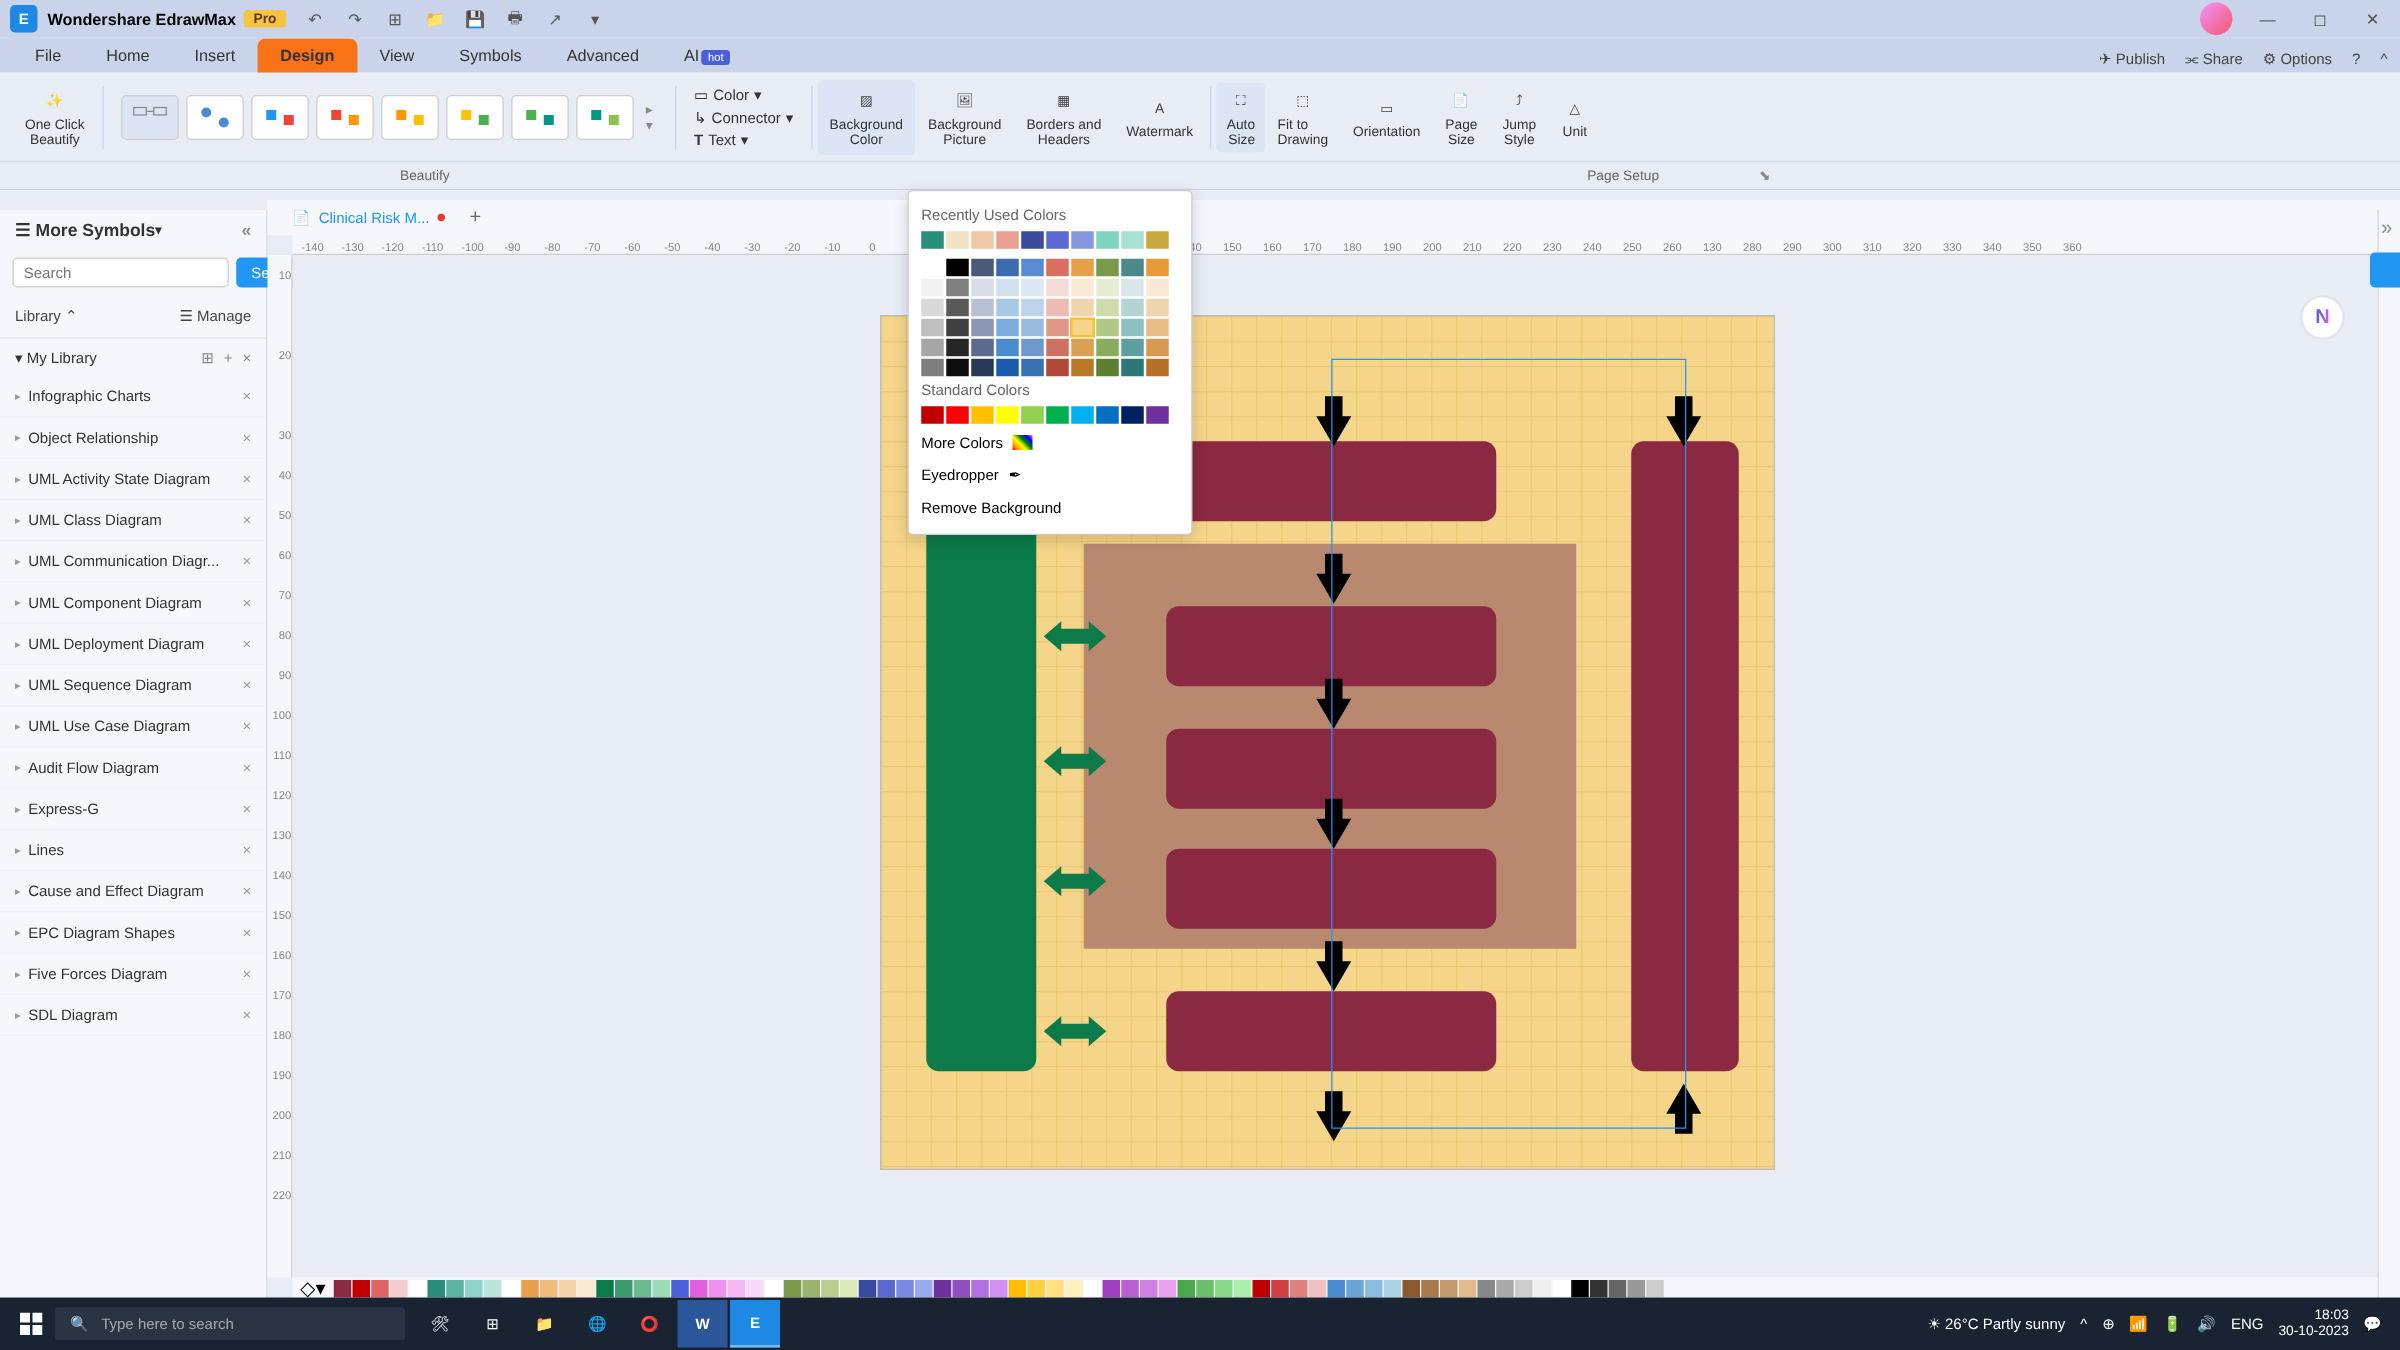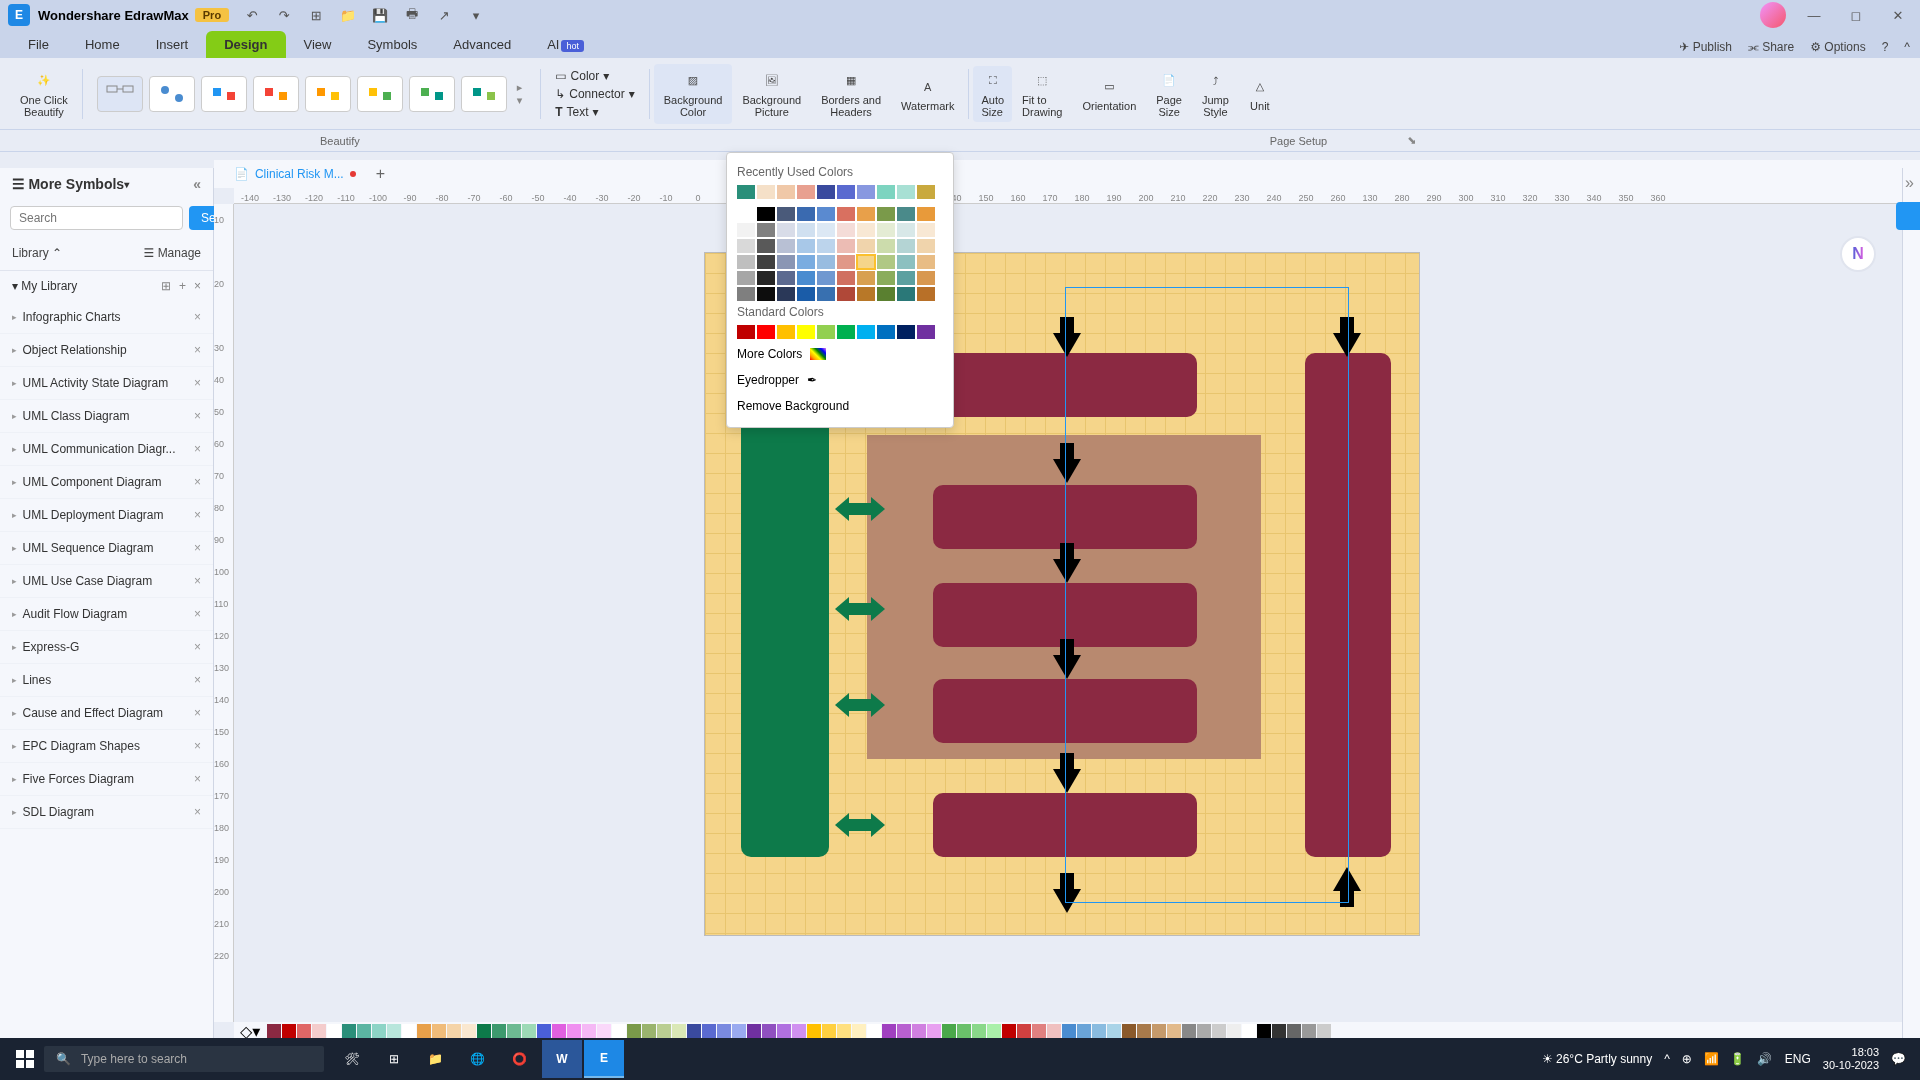--- a/index.html
+++ b/index.html
@@ -12,21 +12,21 @@
 .titlebar .pro { background: #f5c242; color: #5a3a00; padding: 1px 8px; border-radius: 3px; font-size: 11px; font-weight: 600; }
 .titlebar .qat { margin-left: 14px; display: flex; gap: 14px; align-items: center; }
 .titlebar .qat span { width: 18px; height: 18px; display: inline-flex; align-items: center; justify-content: center; color: #555; cursor: pointer; }
 .titlebar .right { margin-left: auto; display: flex; gap: 14px; align-items: center; }
 .titlebar .avatar { width: 26px; height: 26px; border-radius: 50%; background: linear-gradient(135deg,#f093fb,#f5576c); }
 .titlebar .winbtn { width: 28px; text-align: center; color: #555; }
 
 
 .menubar { height: 28px; background: #c9d4ea; display: flex; align-items: flex-end; padding: 0 10px; font-size: 13px; }
 .menubar .tab { padding: 6px 18px; cursor: pointer; color: #333; }
-.menubar .tab.active { background: #84cc16; border-radius: 6px 6px 0 0; font-weight: 600; }
+.menubar .tab.active { background: #f97316; border-radius: 6px 6px 0 0; font-weight: 600; }
 .menubar .right { margin-left: auto; display: flex; gap: 16px; font-size: 12px; color: #444; align-items: center; padding-bottom: 4px; }
 .menubar .ai-badge { background: #4a5fd8; color: white; font-size: 9px; padding: 1px 5px; border-radius: 3px; margin-left: 2px; }
 
 
 .ribbon { height: 72px; background: #e8ecf5; display: flex; align-items: center; padding: 0 10px; border-bottom: 1px solid #c9d4ea; }
 .ribbon-group { display: flex; flex-direction: column; align-items: center; padding: 0 10px; font-size: 11px; color: #333; }
 .ribbon-group.stacked { flex-direction: column; gap: 4px; align-items: flex-start; padding: 4px 10px; }
 .ribbon-group.stacked .line { display: flex; align-items: center; gap: 4px; font-size: 12px; }
 .ribbon .beautify-row { display: flex; gap: 6px; align-items: center; }
 .ribbon .beautify-btn { width: 46px; height: 36px; border: 1px solid #ccc; border-radius: 4px; background: white; display: flex; align-items: center; justify-content: center; }
@@ -57,21 +57,21 @@
 
 
 .doctabs { position: absolute; left: 214px; right: 0; top: 160px; height: 28px; background: #f5f7fc; display: flex; align-items: center; padding: 0 10px; font-size: 12px; }
 .doctabs .tab { display: flex; align-items: center; gap: 6px; padding: 4px 10px; border-radius: 4px; }
 .doctabs .tab .dot { width: 6px; height: 6px; background: #e53935; border-radius: 50%; }
 .doctabs .plus { margin-left: 10px; font-size: 16px; color: #666; }
 
 
 .ruler-h { position: absolute; left: 234px; right: 18px; top: 188px; height: 16px; background: #f5f7fc; border-bottom: 1px solid #ccc; font-size: 9px; color: #888; display: flex; align-items: flex-end; overflow: hidden; }
 .ruler-h span { width: 32px; text-align: center; flex-shrink: 0; }
-.ruler-v { position: absolute; left: 214px; top: 204px; bottom: 58px; width: 20px; background: #f5f7fc; border-right: 1px solid #ccc; font-size: 9px; color: #888; display: flex; flex-direction: column; align-items: flex-start; overflow: hidden; }
+.ruler-v { position: absolute; left: 214px; top: 204px; bottom: 58px; width: 20px; background: #f5f7fc; border-right: 1px solid #ccc; font-size: 9px; color: #888; display: flex; flex-direction: column; align-items: flex-end; overflow: hidden; }
 .ruler-v span { height: 32px; display: flex; align-items: center; }
 
 
 .canvas-wrap { position: absolute; left: 234px; right: 18px; top: 204px; bottom: 58px; background: #e8ecf5; overflow: hidden; }
 .page { position: absolute; left: 470px; top: 48px; width: 716px; height: 684px; background: #f5d58a; background-image: linear-gradient(#e8c56e 1px, transparent 1px), linear-gradient(90deg, #e8c56e 1px, transparent 1px); background-size: 20px 20px; border: 1px solid #bbb; }
 .shape { position: absolute; border-radius: 10px; }
 .maroon { background: #8b2942; }
 .green { background: #0d7a4a; }
 .tan { background: #b8896f; }
 .arrow-down { position: absolute; width: 0; height: 0; border-left: 14px solid transparent; border-right: 14px solid transparent; border-top: 24px solid #000; }
@@ -246,21 +246,21 @@
     <div style="white-space:pre-line;text-align:center">Borders and
 Headers</div>
   </div>
   <div class="ribbon-group">
     <div class="ribbon-icon">A</div>
     <div>Watermark</div>
   </div>
   <div class="sep"></div>
   <div class="ribbon-group" style="background:#dde5f5;border-radius:4px;padding:4px 8px">
     <div class="ribbon-icon">⛶</div>
-    <div style="white-space:pre-line;text-align:left">Auto
+    <div style="white-space:pre-line;text-align:right">Auto
 Size</div>
   </div>
   <div class="ribbon-group">
     <div class="ribbon-icon">⬚</div>
     <div style="white-space:pre-line;">Fit to
 Drawing</div>
   </div>
   <div class="ribbon-group">
     <div class="ribbon-icon">▭</div>
     <div>Orientation</div>

